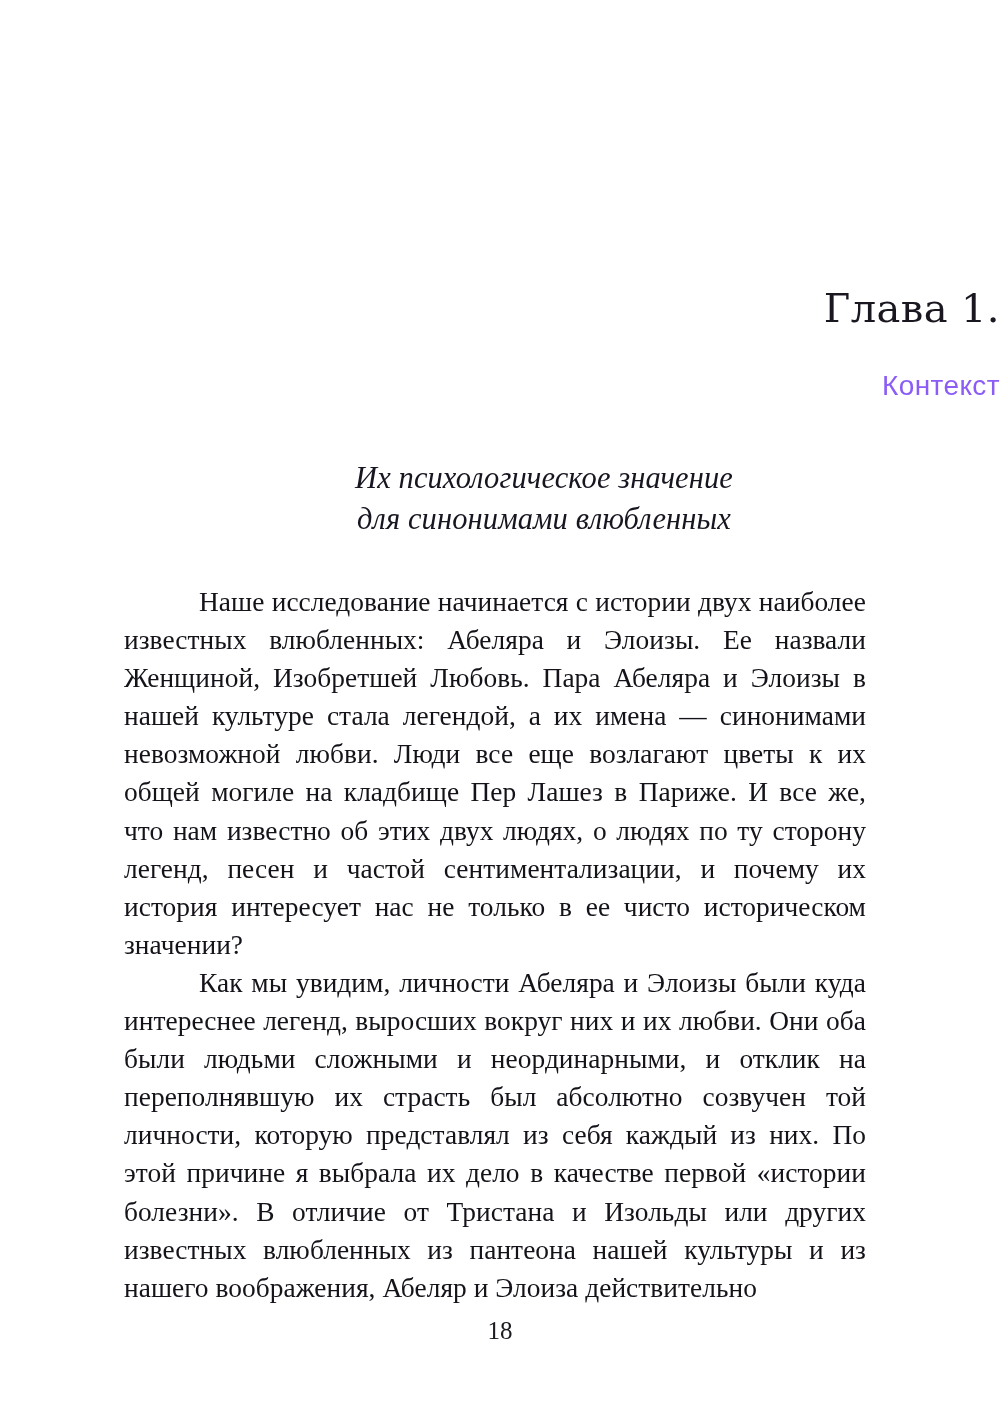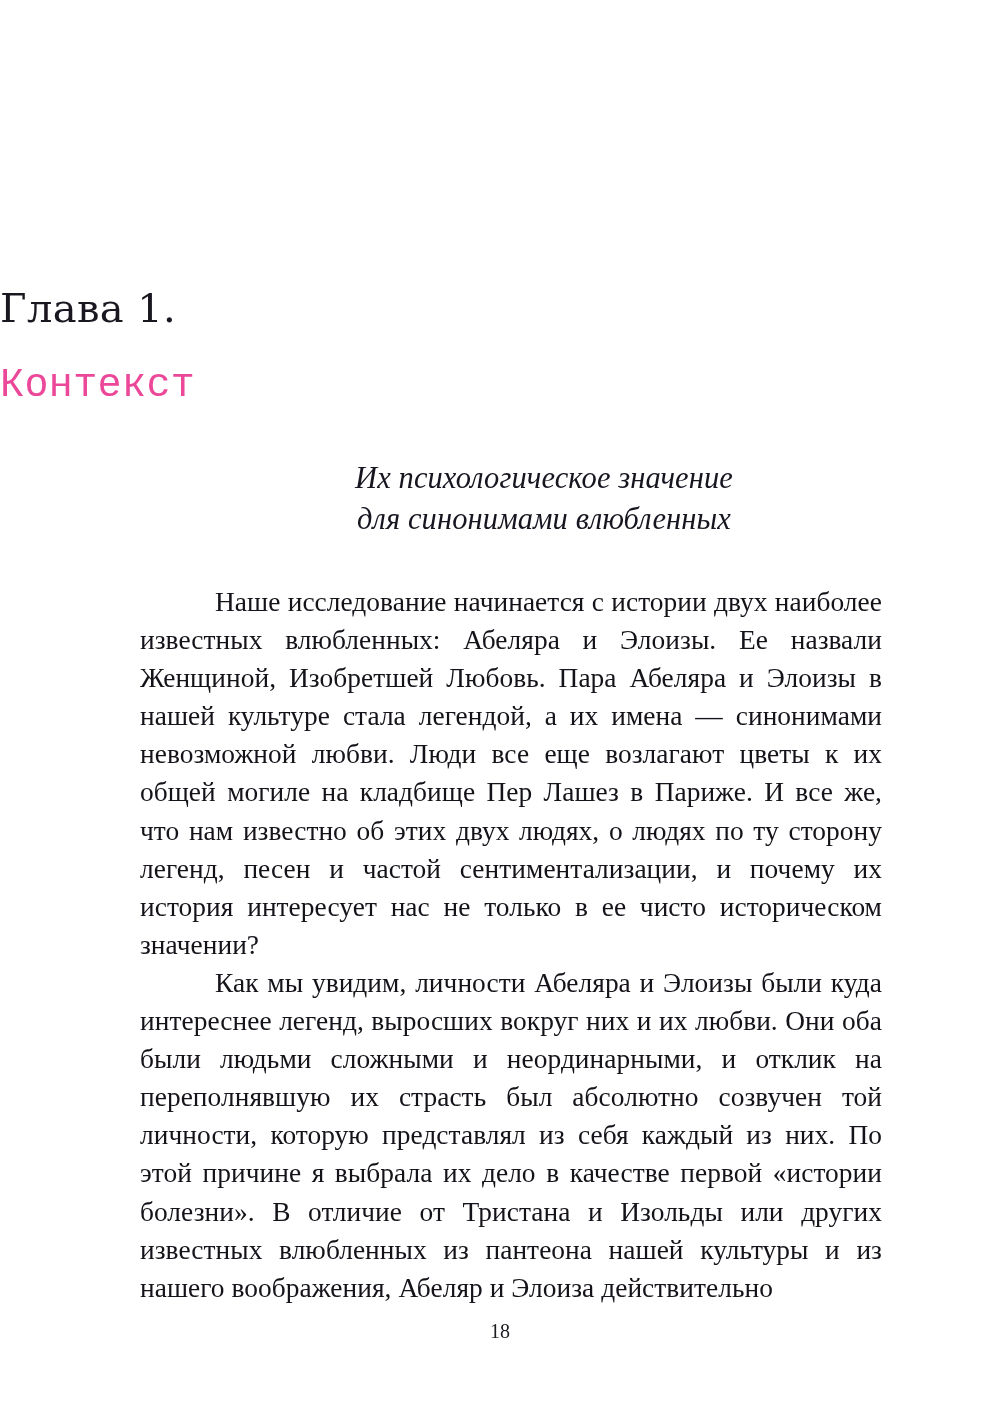--- a/index.html
+++ b/index.html
@@ -23,40 +23,40 @@
     overflow: hidden;
     box-sizing: border-box;
   }
 
   
   .chapter-head {
     position: absolute;
     left: 0;
     top: 282px;
     width: 1000px;
-    text-align: left;
+    text-align: right;
   }
 
   .chapter-label {
     font-family: "DejaVu Serif", "Liberation Serif", serif;
     font-weight: 300;
     font-size: 40px;
     line-height: 52px;
     letter-spacing: 0.4px;
     color: #1a1720;
     white-space: nowrap;
   }
 
   .chapter-title {
-    font-family: Liberation Mono, monospace;
+    font-family: Liberation Sans, sans-serif;
     font-weight: 300;
-    font-size: 40px;
+    font-size: 28px;
     line-height: 52px;
     letter-spacing: 0.4px;
-    color: #ec4899;
+    color: #8b5cf6;
     margin-top: 26px;
     white-space: nowrap;
   }
 
   
   .subtitle {
     position: absolute;
     left: 0;
     top: 458px;
     width: 1000px;
@@ -70,21 +70,21 @@
     padding-left: 44px;
   }
   .subtitle .sub-line {
     display: block;
     white-space: nowrap;
   }
 
   
   .body-text {
     position: absolute;
-    left: 140px;
+    left: 124px;
     top: 583px;
     width: 742px;
   }
 
   .body-text p {
     margin: 0;
     font-size: 27.4px;
     line-height: 38.1px;
     text-align: justify;
     text-indent: 75px;
@@ -94,21 +94,21 @@
   }
 
   
   .folio {
     position: absolute;
     left: 0;
     top: 1315px;
     width: 1000px;
     text-align: center;
     font-family: "Liberation Serif", "DejaVu Serif", serif;
-    font-size: 20px;
+    font-size: 25px;
     line-height: 32px;
     color: #1d1a20;
   }
 </style>
 </head>
 <body>
 
 <div class="page">
 
   <div class="chapter-head">

